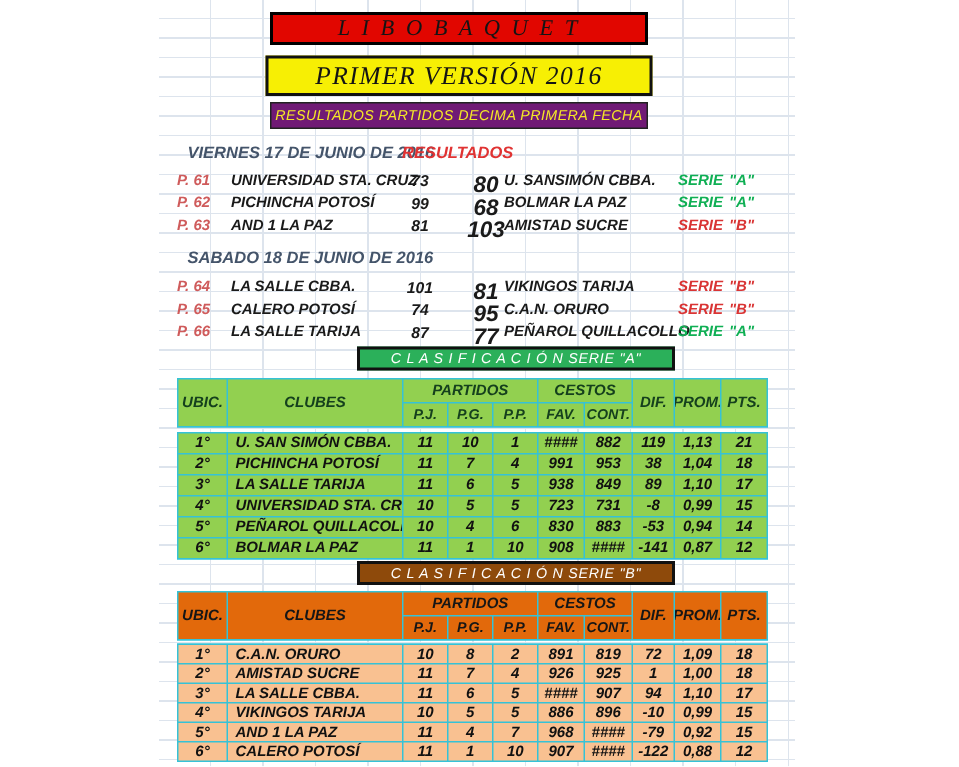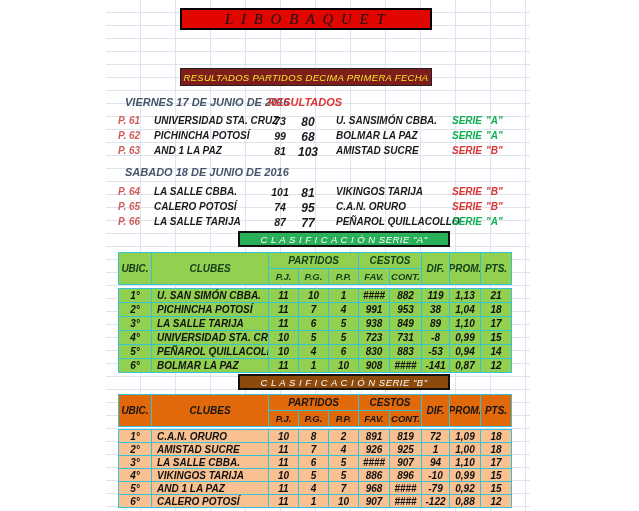--- a/index.html
+++ b/index.html
@@ -11,35 +11,35 @@
     background-image:
       repeating-linear-gradient(to bottom, transparent 0 12px, #dde4ed 12px 13px),
       repeating-linear-gradient(to right, transparent 0 34px, #dde4ed 34px 35px);}
   
   .banner{display:flex;align-items:center;justify-content:center;
           font-style:italic;font-weight:normal;white-space:nowrap;box-sizing:border-box;}
   .b-red{left:180px;top:8px;width:252px;height:22px;background:#e10600;color:#141414;
          border:2px solid #000;font-family:"Liberation Serif",serif;font-size:15px;letter-spacing:2px;}
   .b-yellow{left:177px;top:37px;width:258px;height:27px;background:#f7ef04;color:#141414;
          border:2px solid #111;font-family:"Liberation Serif",serif;font-size:17px;letter-spacing:1px;}
-  .b-green{left:180px;top:68px;width:252px;height:18px;background:#7f1d1d;color:#f5e926;
+  .b-green{left:180px;top:68px;width:252px;height:18px;background:#701a75;color:#f5e926;
          border:1px solid #222;font-size:9.5px;letter-spacing:0.3px;}
   .b-serieA{left:238px;top:231px;width:212px;height:16px;background:#2bb05a;color:#fff;
          border:2px solid #111;font-size:9.5px;letter-spacing:0.5px;}
   .b-serieB{left:238px;top:374px;width:212px;height:16px;background:#8e4a0b;color:#fff;
          border:2px solid #111;font-size:9.5px;letter-spacing:0.5px;}
   
   .date-row{font-size:11px;font-weight:bold;font-style:italic;color:#44546a;white-space:nowrap;}
   .res-label{color:#e03333;}
   .mrow{left:0;width:558px;height:14px;font-weight:bold;font-style:italic;font-size:10px;color:#1a1a1a;}
   .mrow span{position:absolute;white-space:nowrap;}
   .c-p  {left:118px;width:34px;color:#cf5b5b;}
   .c-t1 {left:154px;width:114px;}
   .c-s1 {left:264px;width:32px;text-align:center;font-size:10.5px;}
-  .c-s2 {left:292px;width:32px;text-align:center;font-size:12px;}
+  .c-s2 {left:308px;width:32px;text-align:center;font-size:15px;}
   .c-t2 {left:336px;width:114px;}
   .c-ser{left:452px;width:32px;}
   .c-let{left:486px;width:26px;}
   .green{color:#0faf54;} .red{color:#d93434;}
   
   .ctable{display:grid;grid-template-columns:32px 116px 29px 29px 29px 30px 31px 27px 30px 30px;
           gap:1px;background:#35c2d7;border:1px solid #35c2d7;}
   .thead{grid-template-rows:15px 15px;}
   .tbodyA{grid-auto-rows:13px;}
   .tbodyB{grid-auto-rows:12px;}
@@ -60,20 +60,23 @@
 </style>
 </head>
 <body>
 
 <div class="canvas">
   <div class="abs grid-bg"></div>
 
   <div class="abs banner b-red">
     <span>L I B O B A Q U E T</span>
   </div>
+  <div class="abs banner b-yellow">
+    <span>PRIMER VERSIÓN 2016</span>
+  </div>
   <div class="abs banner b-green">
     <span>RESULTADOS PARTIDOS  DECIMA PRIMERA FECHA</span>
   </div>
 
   <div class="abs date-row" style="left:125px;top:96px;">
     <span class="abs" style="left:0;">VIERNES 17 DE JUNIO DE 2016</span>
     <span class="abs res-label" style="left:143px;">RESULTADOS</span>
   </div>
 
   <div class="abs mrow" style="top:115px;">

